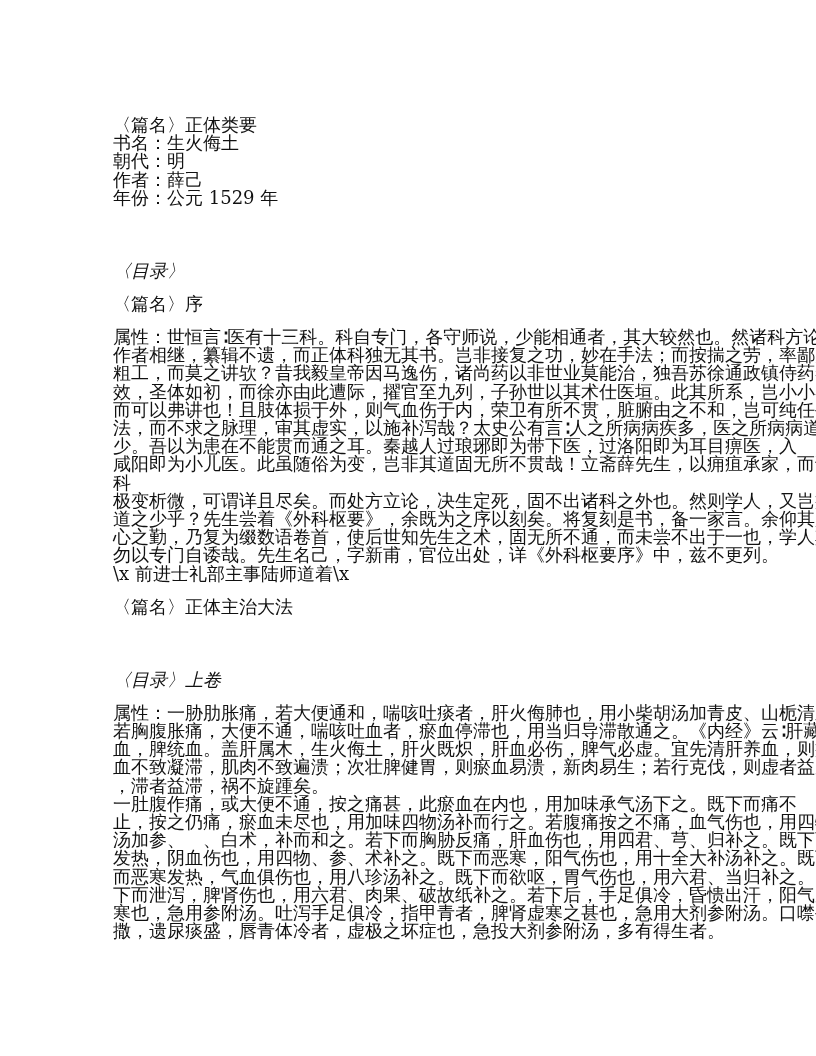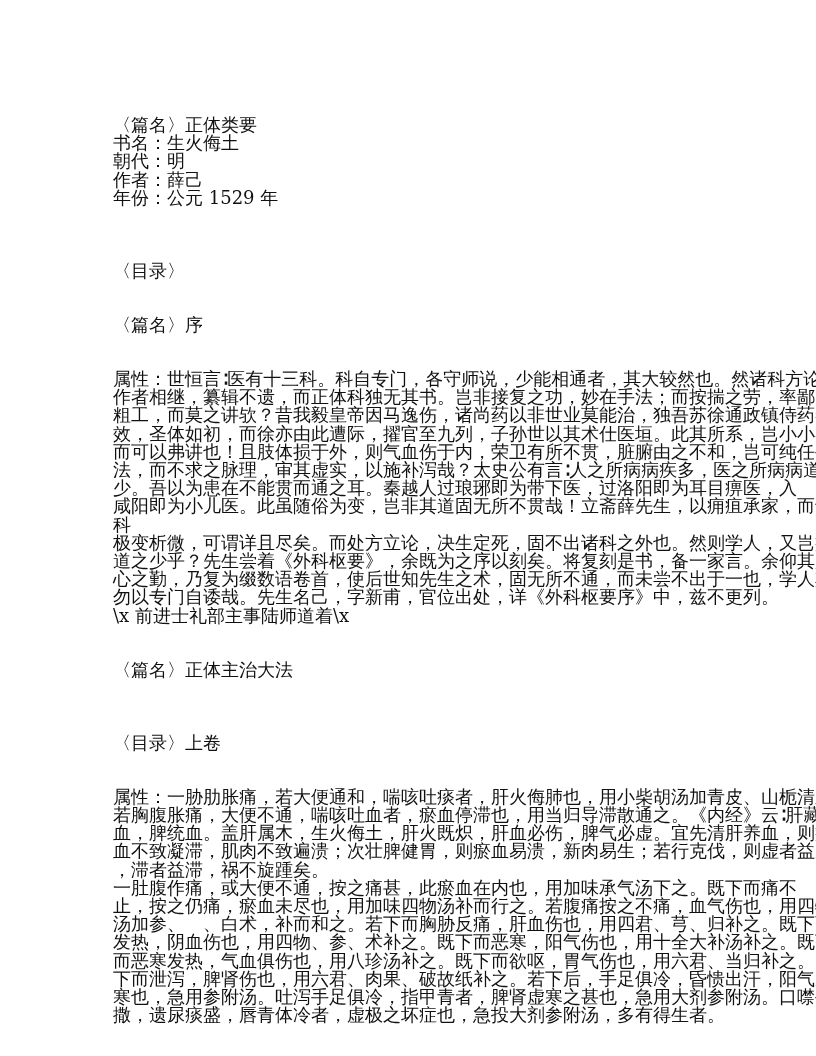--- a/index.html
+++ b/index.html
@@ -22,23 +22,23 @@
     width: 660px;
     font-size: 14px;
     line-height: 18.2px;
   }
   .line, .block {
     white-space: pre;
     font-size: 18px;
     line-height: 18.2px;
   }
   
-  .gap-small { margin-top: 36px; }
+  .gap-small { margin-top: 15px; }
   
-  .gap-large { margin-top: 54.6px; }
+  .gap-large { margin-top: 54.6px; font-style: italic; }
 </style>
 </head>
 <body>
 
 <div class="page">
 
   <div>
     <div class="line">〈篇名〉正体类要</div>
     <div class="line">书名：生火侮土</div>
     <div class="line">朝代：明</div>

